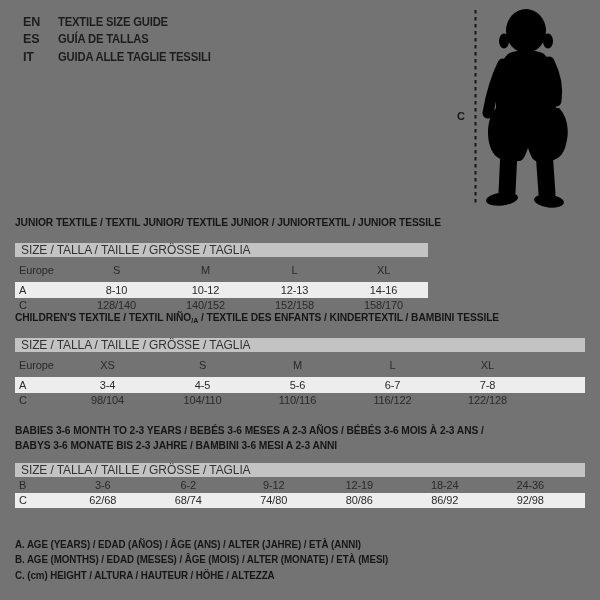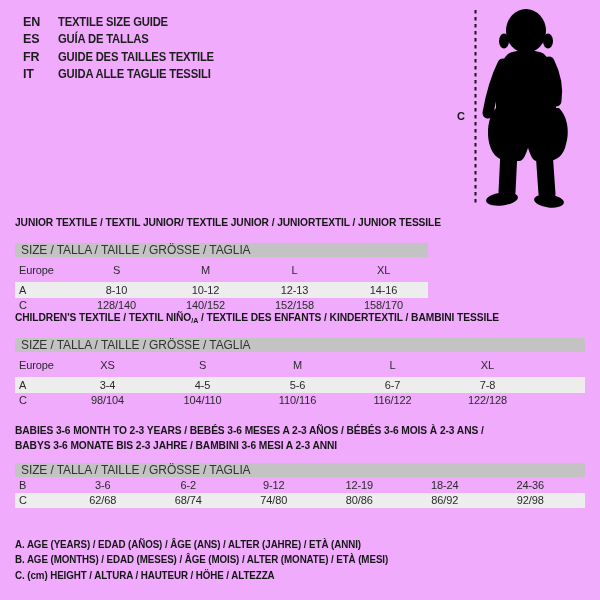--- a/index.html
+++ b/index.html
@@ -1,17 +1,17 @@
 <!DOCTYPE html>
 <html><head>
 <meta charset="utf-8">
 <style>
   html,body { margin:0; padding:0; background:#fff; }
   .page {
-    position:relative; width:600px; height:600px; background:#f0abfc;
+    position:relative; width:600px; height:600px; background:#737373;
     font-family:"Liberation Sans", sans-serif; color:#1d1d1d; overflow:hidden;
   }
 
   
   .lang-list { position:absolute; left:23px; top:13px; }
   .lang-row { display:flex; height:17.5px; align-items:center;
               font-weight:bold; font-size:12.5px; letter-spacing:-0.2px; }
   .lang-code { width:35px; flex:0 0 35px; }
   .lang-label { transform:scaleX(0.9); transform-origin:left center; white-space:nowrap; }
 
@@ -58,24 +58,20 @@
 <div class="page">
 
   <div class="lang-list">
       <div class="lang-row">
         <span class="lang-code">EN</span>
         <span class="lang-label">TEXTILE SIZE GUIDE</span>
       </div>
       <div class="lang-row">
         <span class="lang-code">ES</span>
         <span class="lang-label">GUÍA DE TALLAS</span>
-      </div>
-      <div class="lang-row">
-        <span class="lang-code">FR</span>
-        <span class="lang-label">GUIDE DES TAILLES TEXTILE</span>
       </div>
       <div class="lang-row">
         <span class="lang-code">IT</span>
         <span class="lang-label">GUIDA ALLE TAGLIE TESSILI</span>
       </div>
     </div>
 
   <svg class="figure-svg" width="145" height="215" viewBox="0 0 145 215">
     <text x="2" y="120" class="measure-c">C</text>
     <line x1="20.5" y1="10" x2="20.5" y2="206" class="dash"></line>

